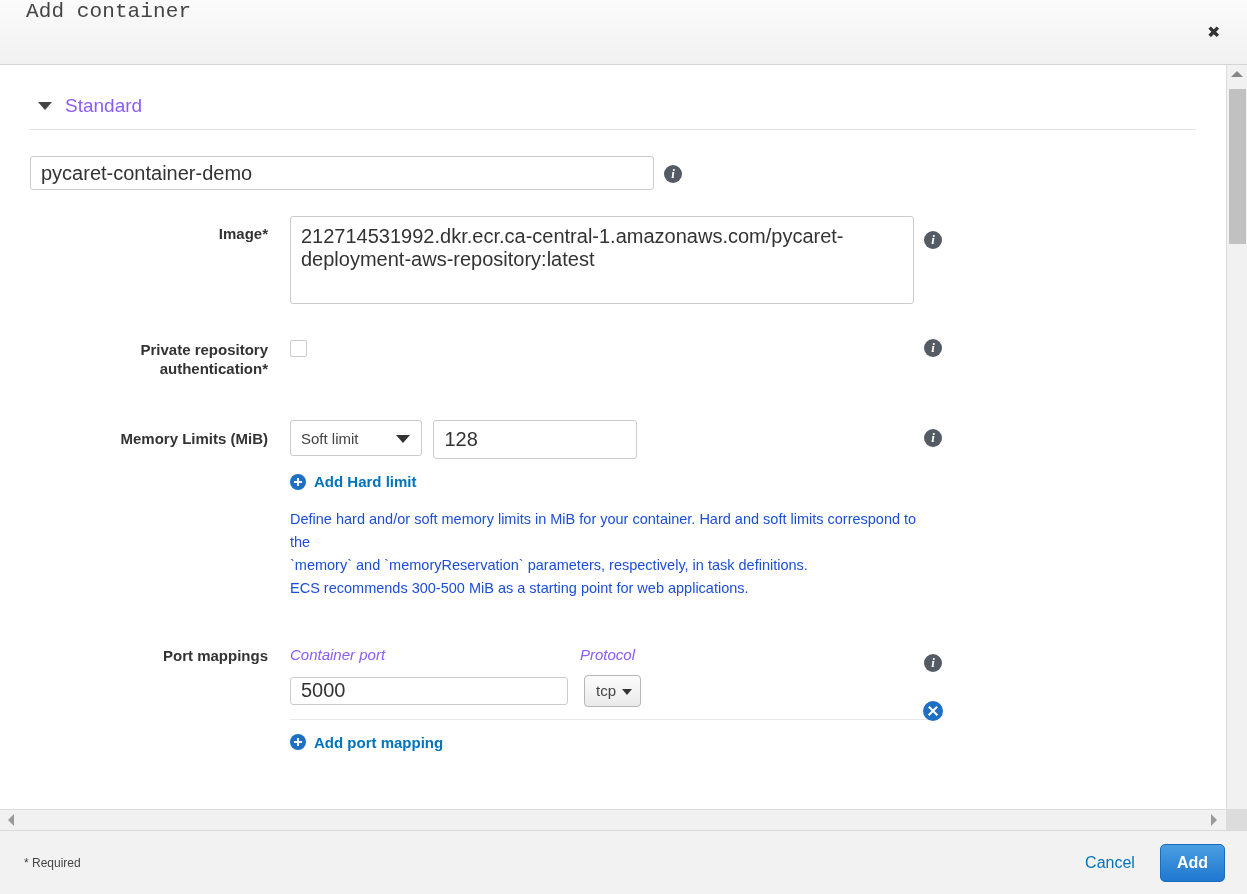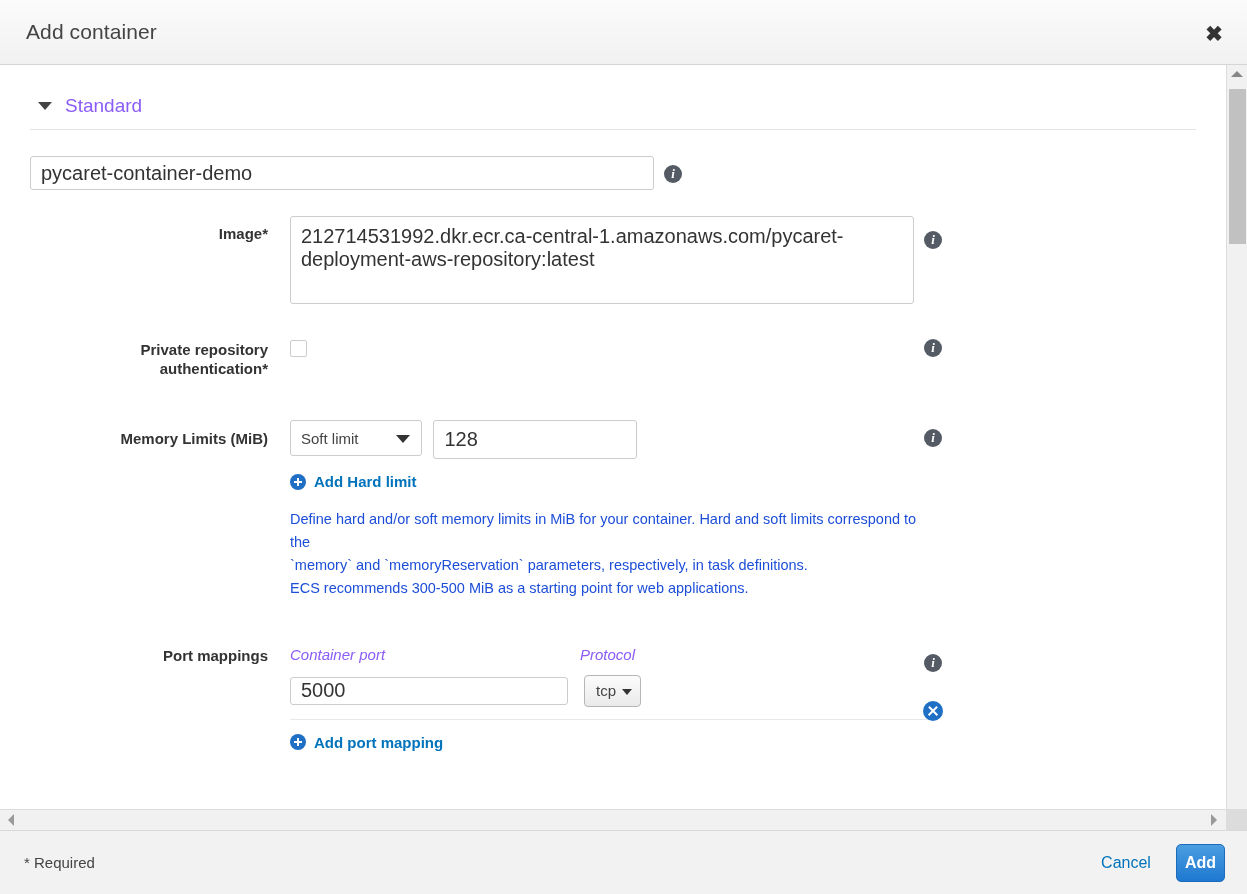--- a/index.html
+++ b/index.html
@@ -26,22 +26,23 @@
   }
 
   
   .modal-header {
     position: relative;
     height: 65px;
     flex: 0 0 65px;
     background: linear-gradient(to bottom, #fbfbfb 0%, #f1f1f1 100%);
     border-bottom: 1px solid #d5d5d5;
     display: flex;
-    align-items: center;
-    box-sizing: border-box;
+    align-items: flex-start;
+    box-sizing: border-box;
+    font-family: Liberation Mono, monospace;
   }
   .modal-title {
     font-size: 21px;
     color: #444444;
     padding-left: 26px;
     font-weight: normal;
     letter-spacing: 0.1px;
   }
   .close-btn {
     position: absolute;
@@ -389,21 +390,21 @@
     flex: 0 0 64px;
     height: 64px;
     background: #f2f2f2;
     border-top: 1px solid #d9d9d9;
     display: flex;
     align-items: center;
     box-sizing: border-box;
   }
   .required-note {
     padding-left: 24px;
-    font-size: 15px;
+    font-size: 12px;
     color: #444444;
   }
   .footer-actions {
     margin-left: auto;
     display: flex;
     align-items: center;
     padding-right: 22px;
   }
   .cancel-link {
     color: #0073bb;
@@ -411,21 +412,21 @@
     cursor: pointer;
     margin-right: 25px;
   }
   .add-button {
     background: linear-gradient(to bottom, #4a9ee0 0%, #1f78d1 100%);
     border: 1px solid #1b6cbd;
     border-radius: 5px;
     color: #ffffff;
     font-size: 16px;
     font-weight: bold;
-    padding: 9px 8px;
+    padding: 9px 16px;
     cursor: pointer;
     font-family: "Liberation Sans", sans-serif;
   }
 </style>
 </head>
 <body>
 
 <div class="modal">
 
   <div class="modal-header">

